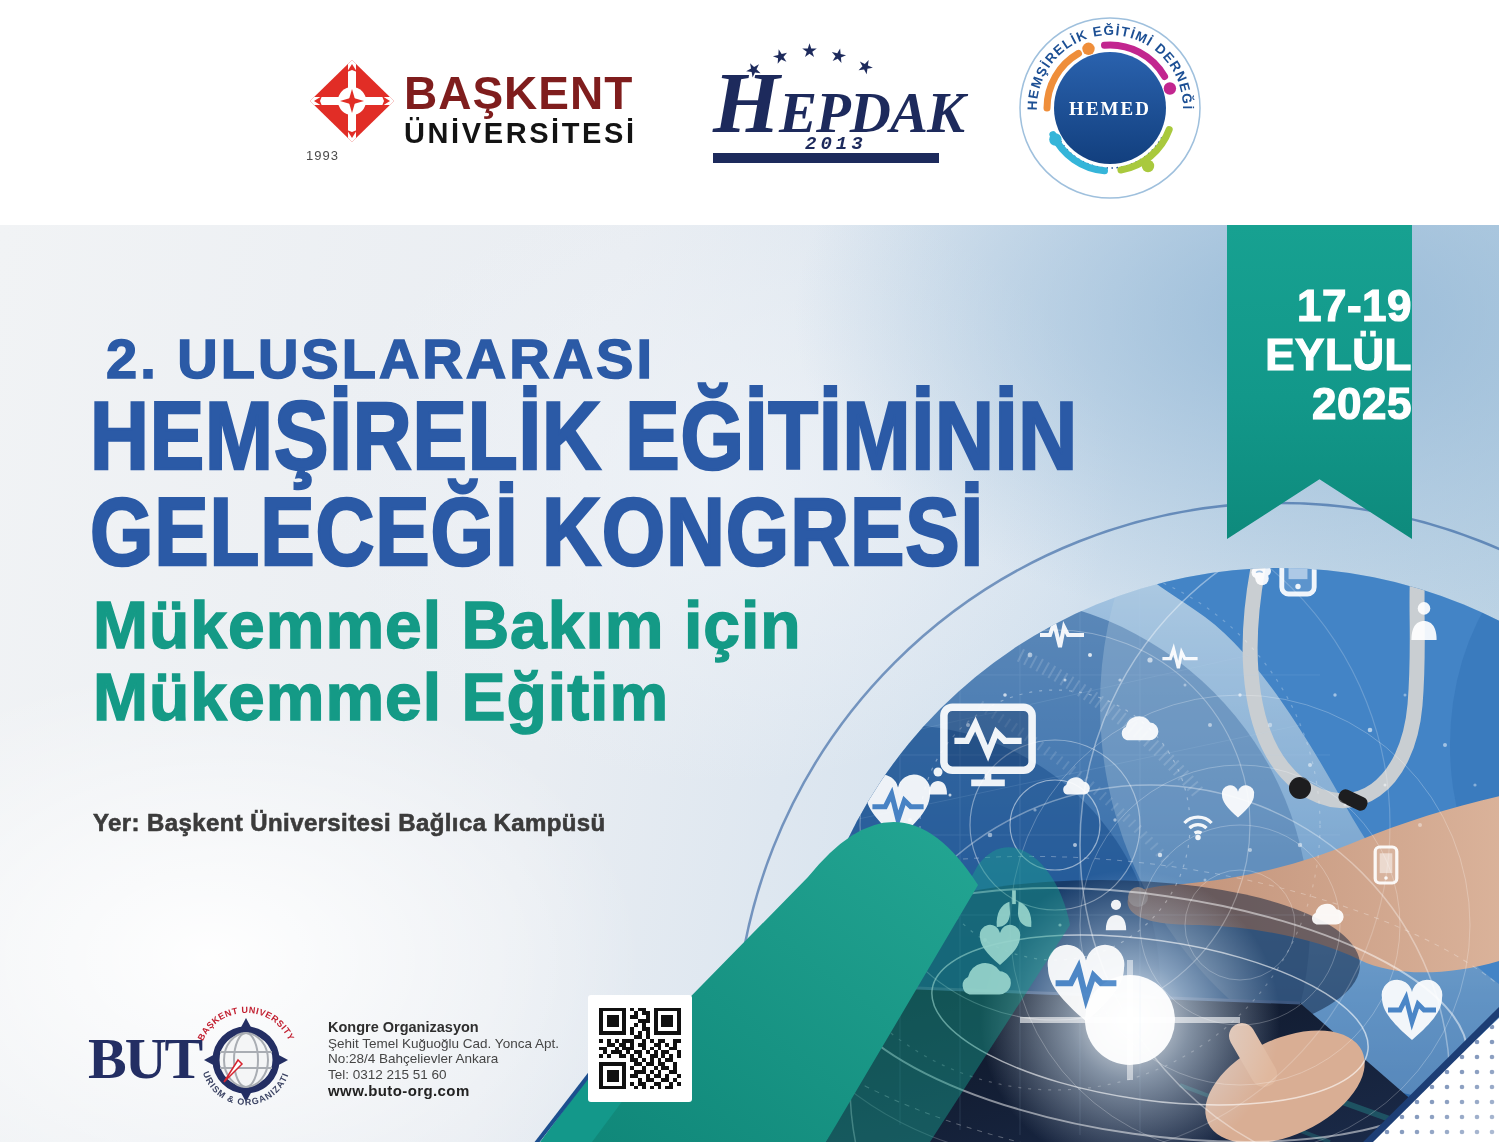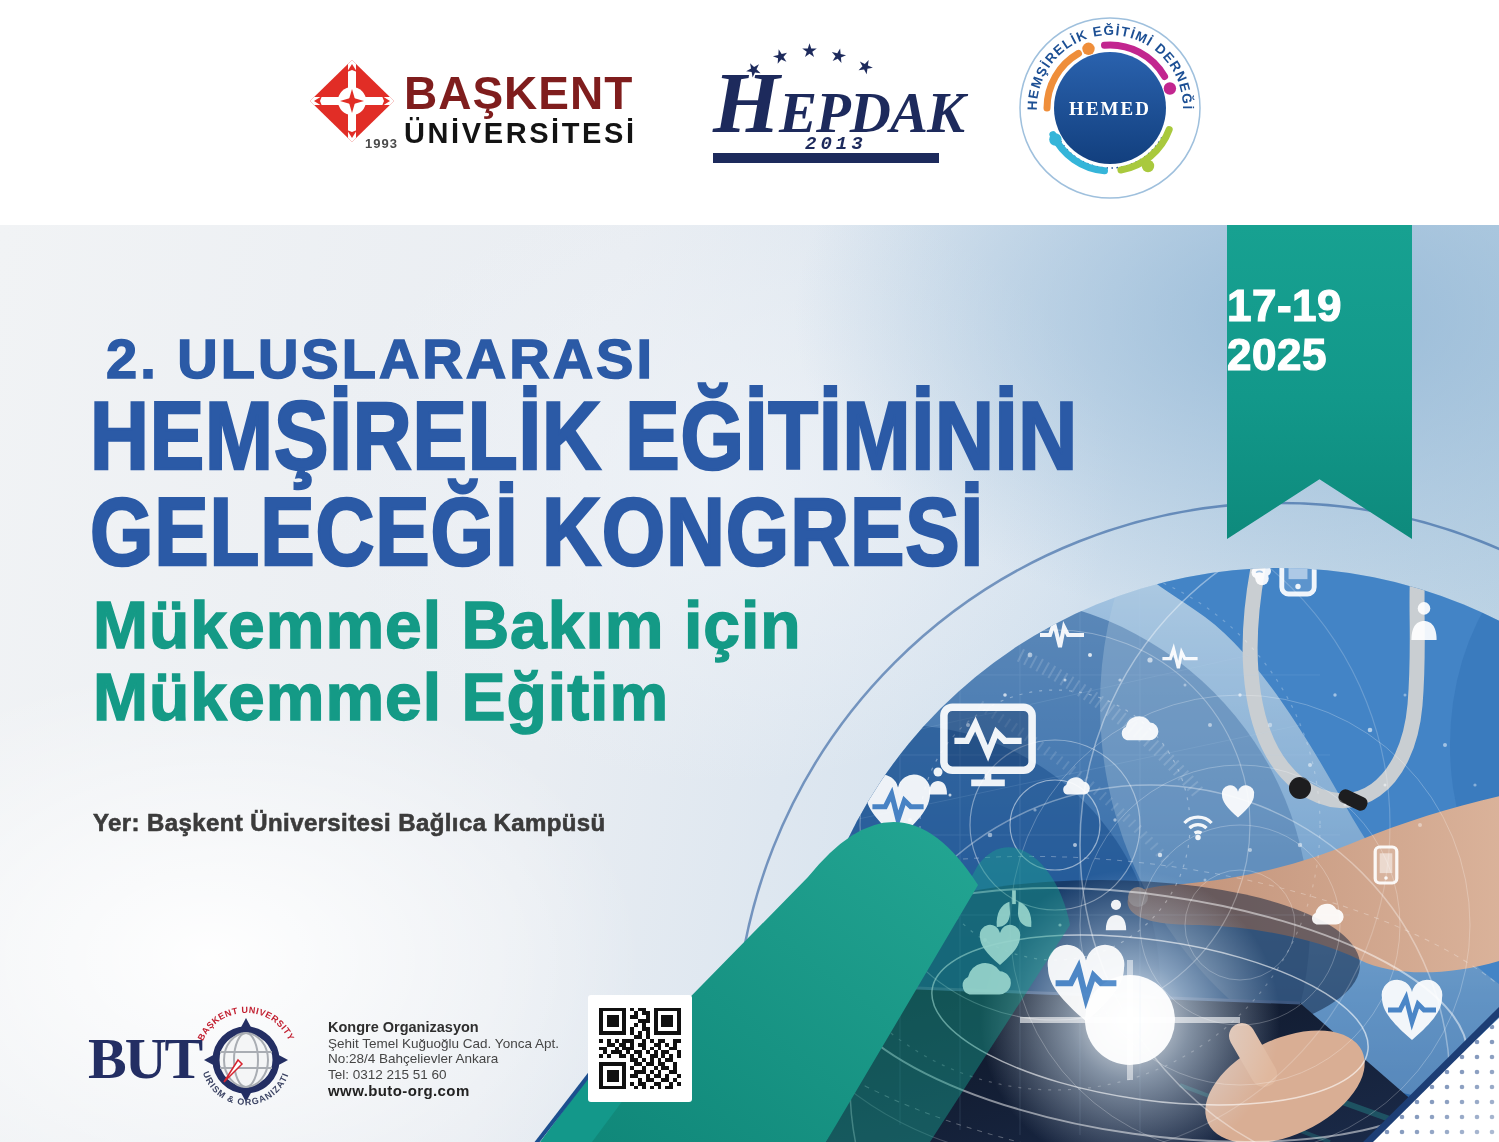--- a/index.html
+++ b/index.html
@@ -2,22 +2,22 @@
 <html><head>
 <meta charset="utf-8">
 <style>
   html,body{margin:0;padding:0;background:#888;}
   .poster{position:relative;width:1499px;height:1142px;background:#ffffff;overflow:hidden;
           font-family:"Liberation Sans",sans-serif;}
   .abs{position:absolute;white-space:nowrap;}
 
   
   .header{position:absolute;left:0;top:0;width:1499px;height:225px;background:#ffffff;}
-  .bk-year{position:absolute;left:306px;top:136px;width:92px;text-align:right;
-           font-size:13px;font-weight:700;color:#4a4a4a;letter-spacing:1px;}
+  .bk-year{position:absolute;left:306px;top:148px;width:92px;text-align:left;
+           font-size:13px;font-weight:400;color:#4a4a4a;letter-spacing:1px;}
   .bk-word1{font-size:46px;font-weight:800;color:#7f1d1d;letter-spacing:1px;line-height:1;}
   .bk-word2{font-size:29px;font-weight:700;color:#131313;letter-spacing:2.6px;line-height:1;margin-top:3px;}
 
   .hepdak{position:absolute;left:711px;top:34px;width:236px;height:132px;color:#1d2a5c;}
   .hepdak .star{position:absolute;font-size:19px;color:#1d2a5c;}
   .hepdak .star:nth-child(1){left:34px;top:24px;transform:rotate(-28deg);}
   .hepdak .star:nth-child(2){left:61px;top:11px;transform:rotate(-14deg);}
   .hepdak .star:nth-child(3){left:90px;top:5px;}
   .hepdak .star:nth-child(4){left:119px;top:10px;transform:rotate(13deg);}
   .hepdak .star:nth-child(5){left:146px;top:21px;transform:rotate(26deg);}
@@ -35,21 +35,21 @@
       radial-gradient(620px 420px at 14% 80%, rgba(255,255,255,.95), rgba(255,255,255,0) 70%),
       radial-gradient(700px 420px at 88% 10%, rgba(148,184,214,.9), rgba(148,184,214,0) 75%),
       radial-gradient(500px 380px at 48% 28%, rgba(238,242,247,.9), rgba(238,242,247,0) 80%),
       linear-gradient(100deg,#f1f3f5 0%,#e9edf2 38%,#d3e1ee 68%,#b6cfe2 100%);}
   .scene-svg{position:absolute;left:0;top:0;}
 
   
   .ribbon{position:absolute;left:1227px;top:225px;width:185px;height:314px;
           background:linear-gradient(180deg,#17a191 0%,#12988a 55%,#0e8a7c 100%);
           clip-path:polygon(0 0,100% 0,100% 100%,50% 81%,0 100%);}
-  .ribbon-text{position:absolute;left:0;top:56px;width:100%;text-align:left;color:#ffffff;
+  .ribbon-text{position:absolute;left:0;top:56px;width:100%;text-align:right;color:#ffffff;
                font-size:44px;font-weight:800;line-height:49px;letter-spacing:.5px;
                -webkit-text-stroke:1.2px #ffffff;}
 
   
   .kicker{left:106px;top:326px;font-size:56px;font-weight:800;color:#2b5aa6;
           letter-spacing:3px;-webkit-text-stroke:1.5px #2b5aa6;}
   .title-line{left:90px;font-size:96px;font-weight:800;color:#2b5aa6;letter-spacing:1px;
               -webkit-text-stroke:2.6px #2b5aa6;transform:scaleX(.85);transform-origin:left top;line-height:1;}
   .title1{top:388px;}
   .title2{top:484px;}
@@ -381,20 +381,21 @@
         <polygon points="1500,792 1500,917 1368,917" fill="#ffffff"></polygon>
         <polygon points="1500,792 1500,917 1368,917" fill="url(#dotPat)" mask="url(#dotMask)"></polygon>
         <line x1="1506" y1="780" x2="1360" y2="925" stroke="#1d3e75" stroke-width="7"></line>
       </g>
     </svg>
   </div>
 
   <div class="ribbon">
     <div class="ribbon-text">
       <div>17-19</div>
+      <div>EYLÜL</div>
       <div>2025</div>
     </div>
   </div>
 
   <div class="abs kicker">2. ULUSLARARASI</div>
   <div class="abs title-line title1">HEMŞİRELİK EĞİTİMİNİN</div>
   <div class="abs title-line title2">GELECEĞİ KONGRESİ</div>
   <div class="abs subtitle sub2">Mükemmel Eğitim</div>
   <div class="abs subtitle sub1">Mükemmel Bakım için</div>
   <div class="abs venue">

